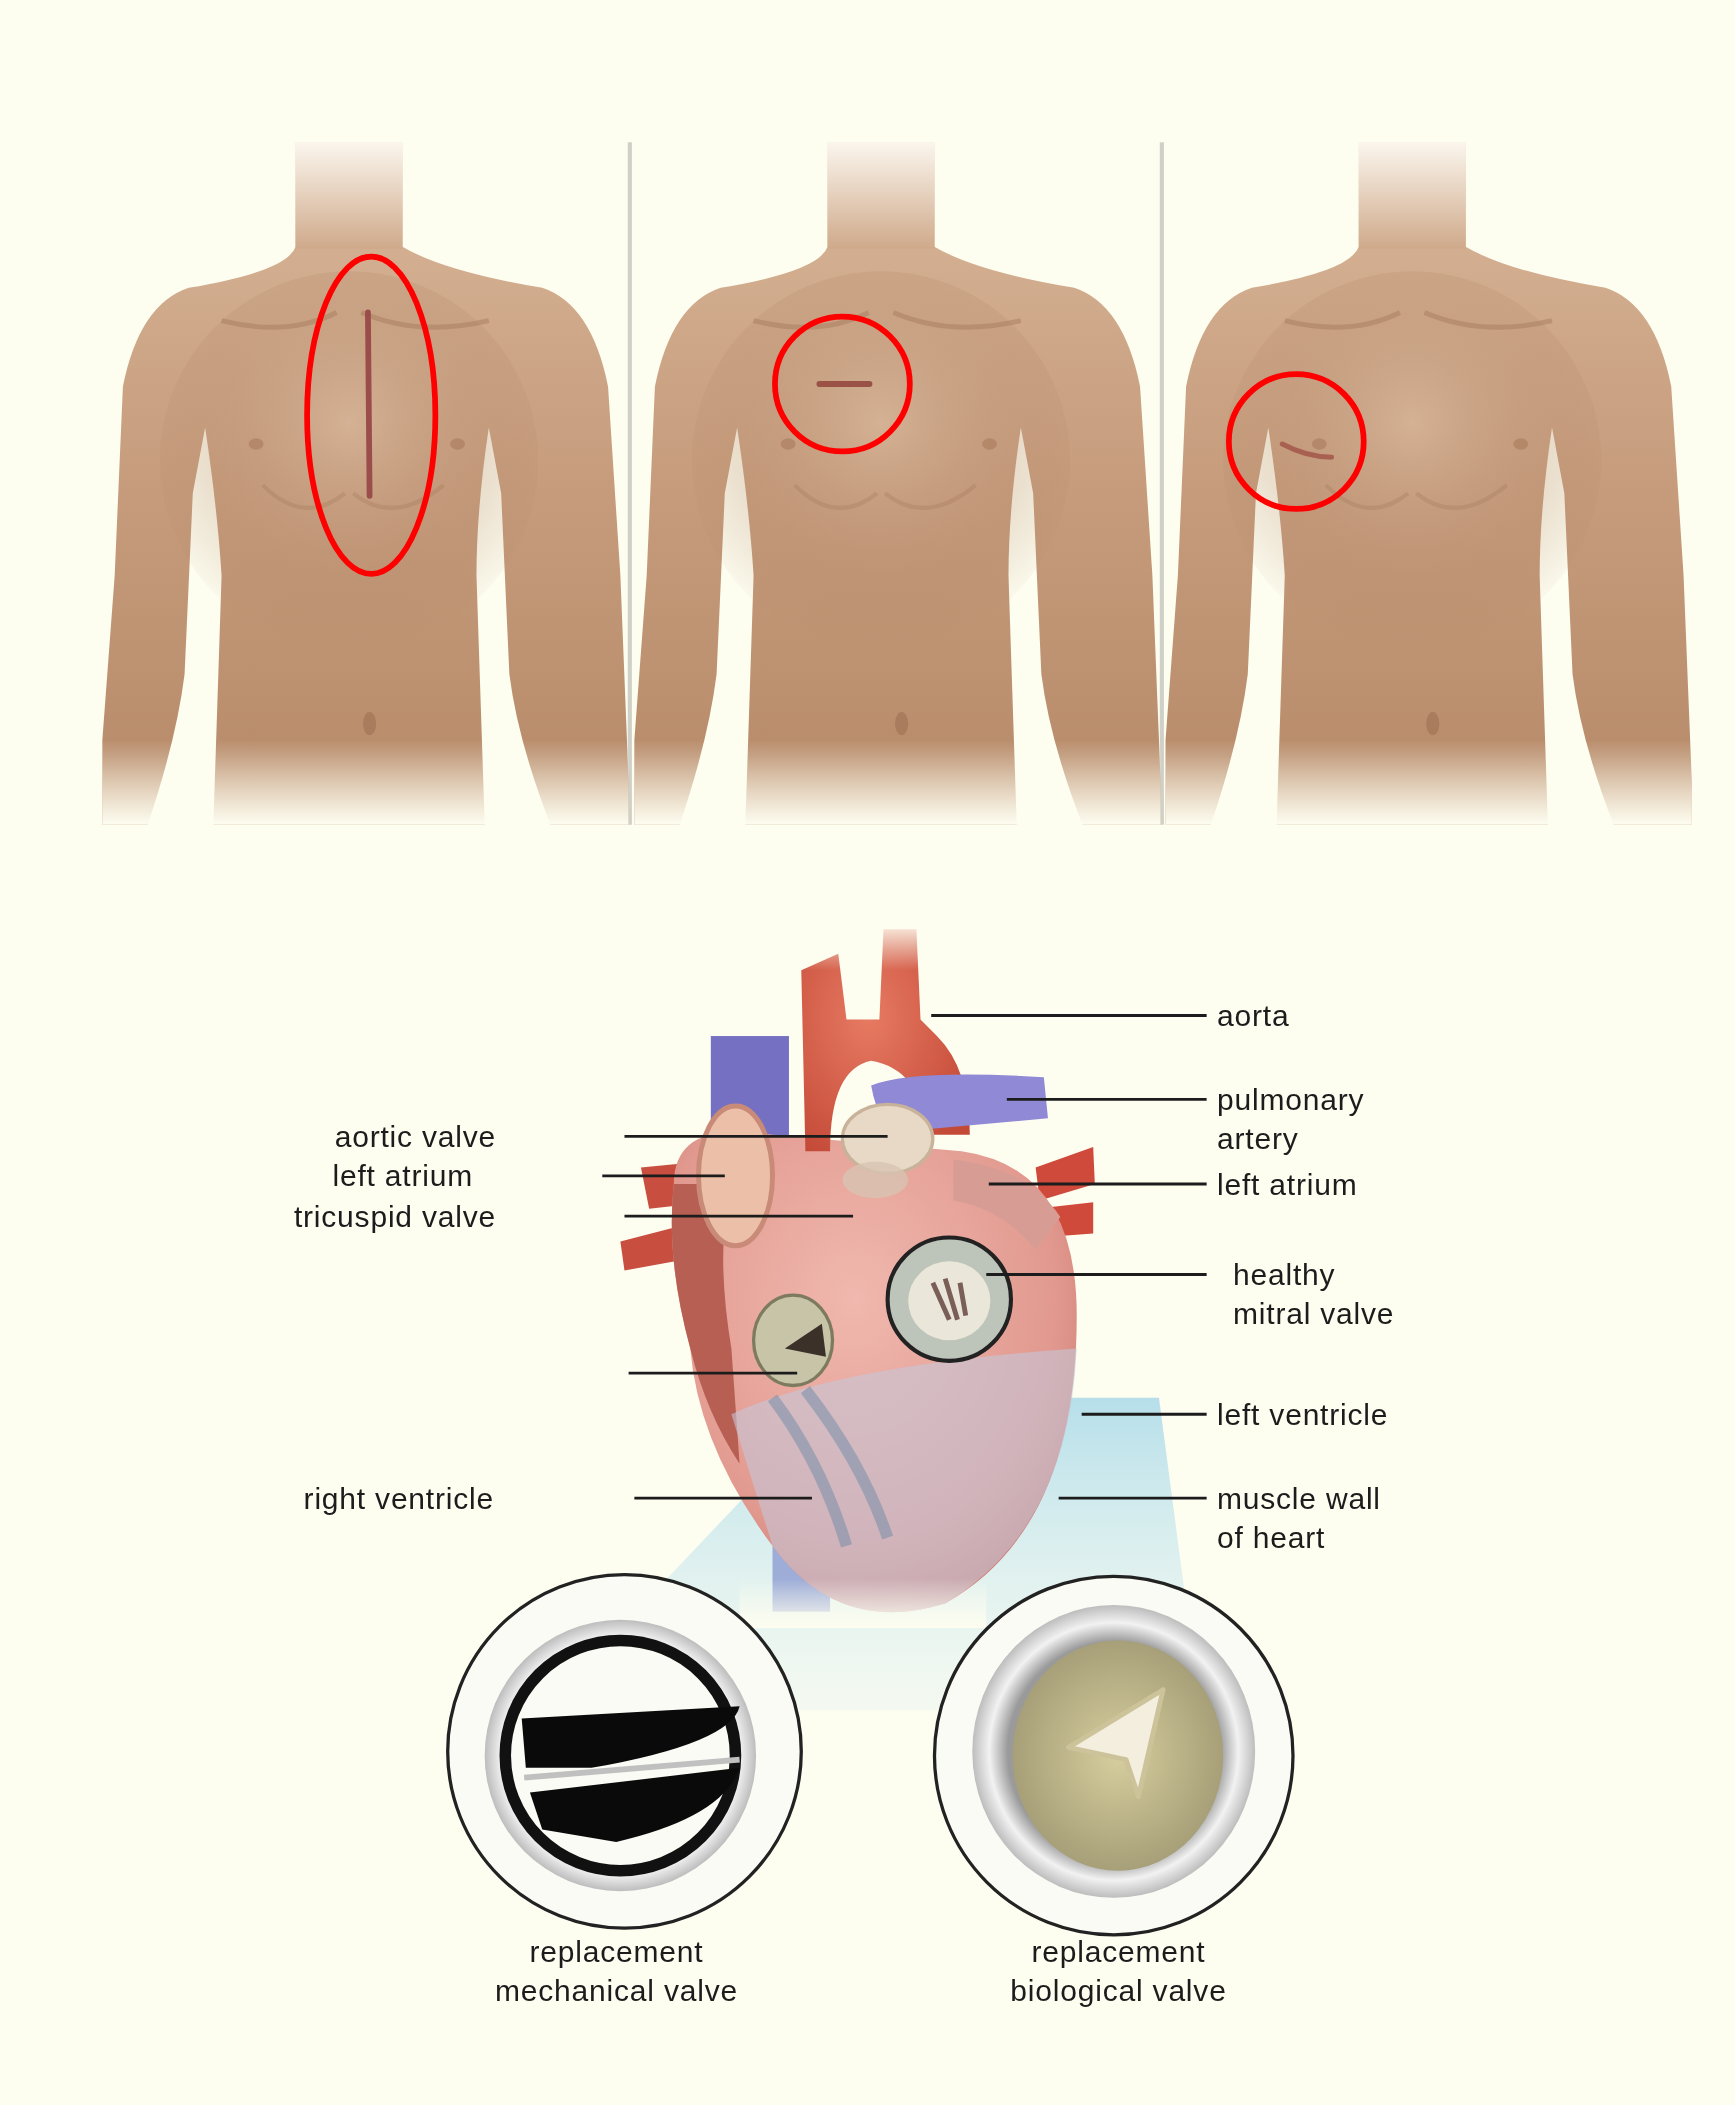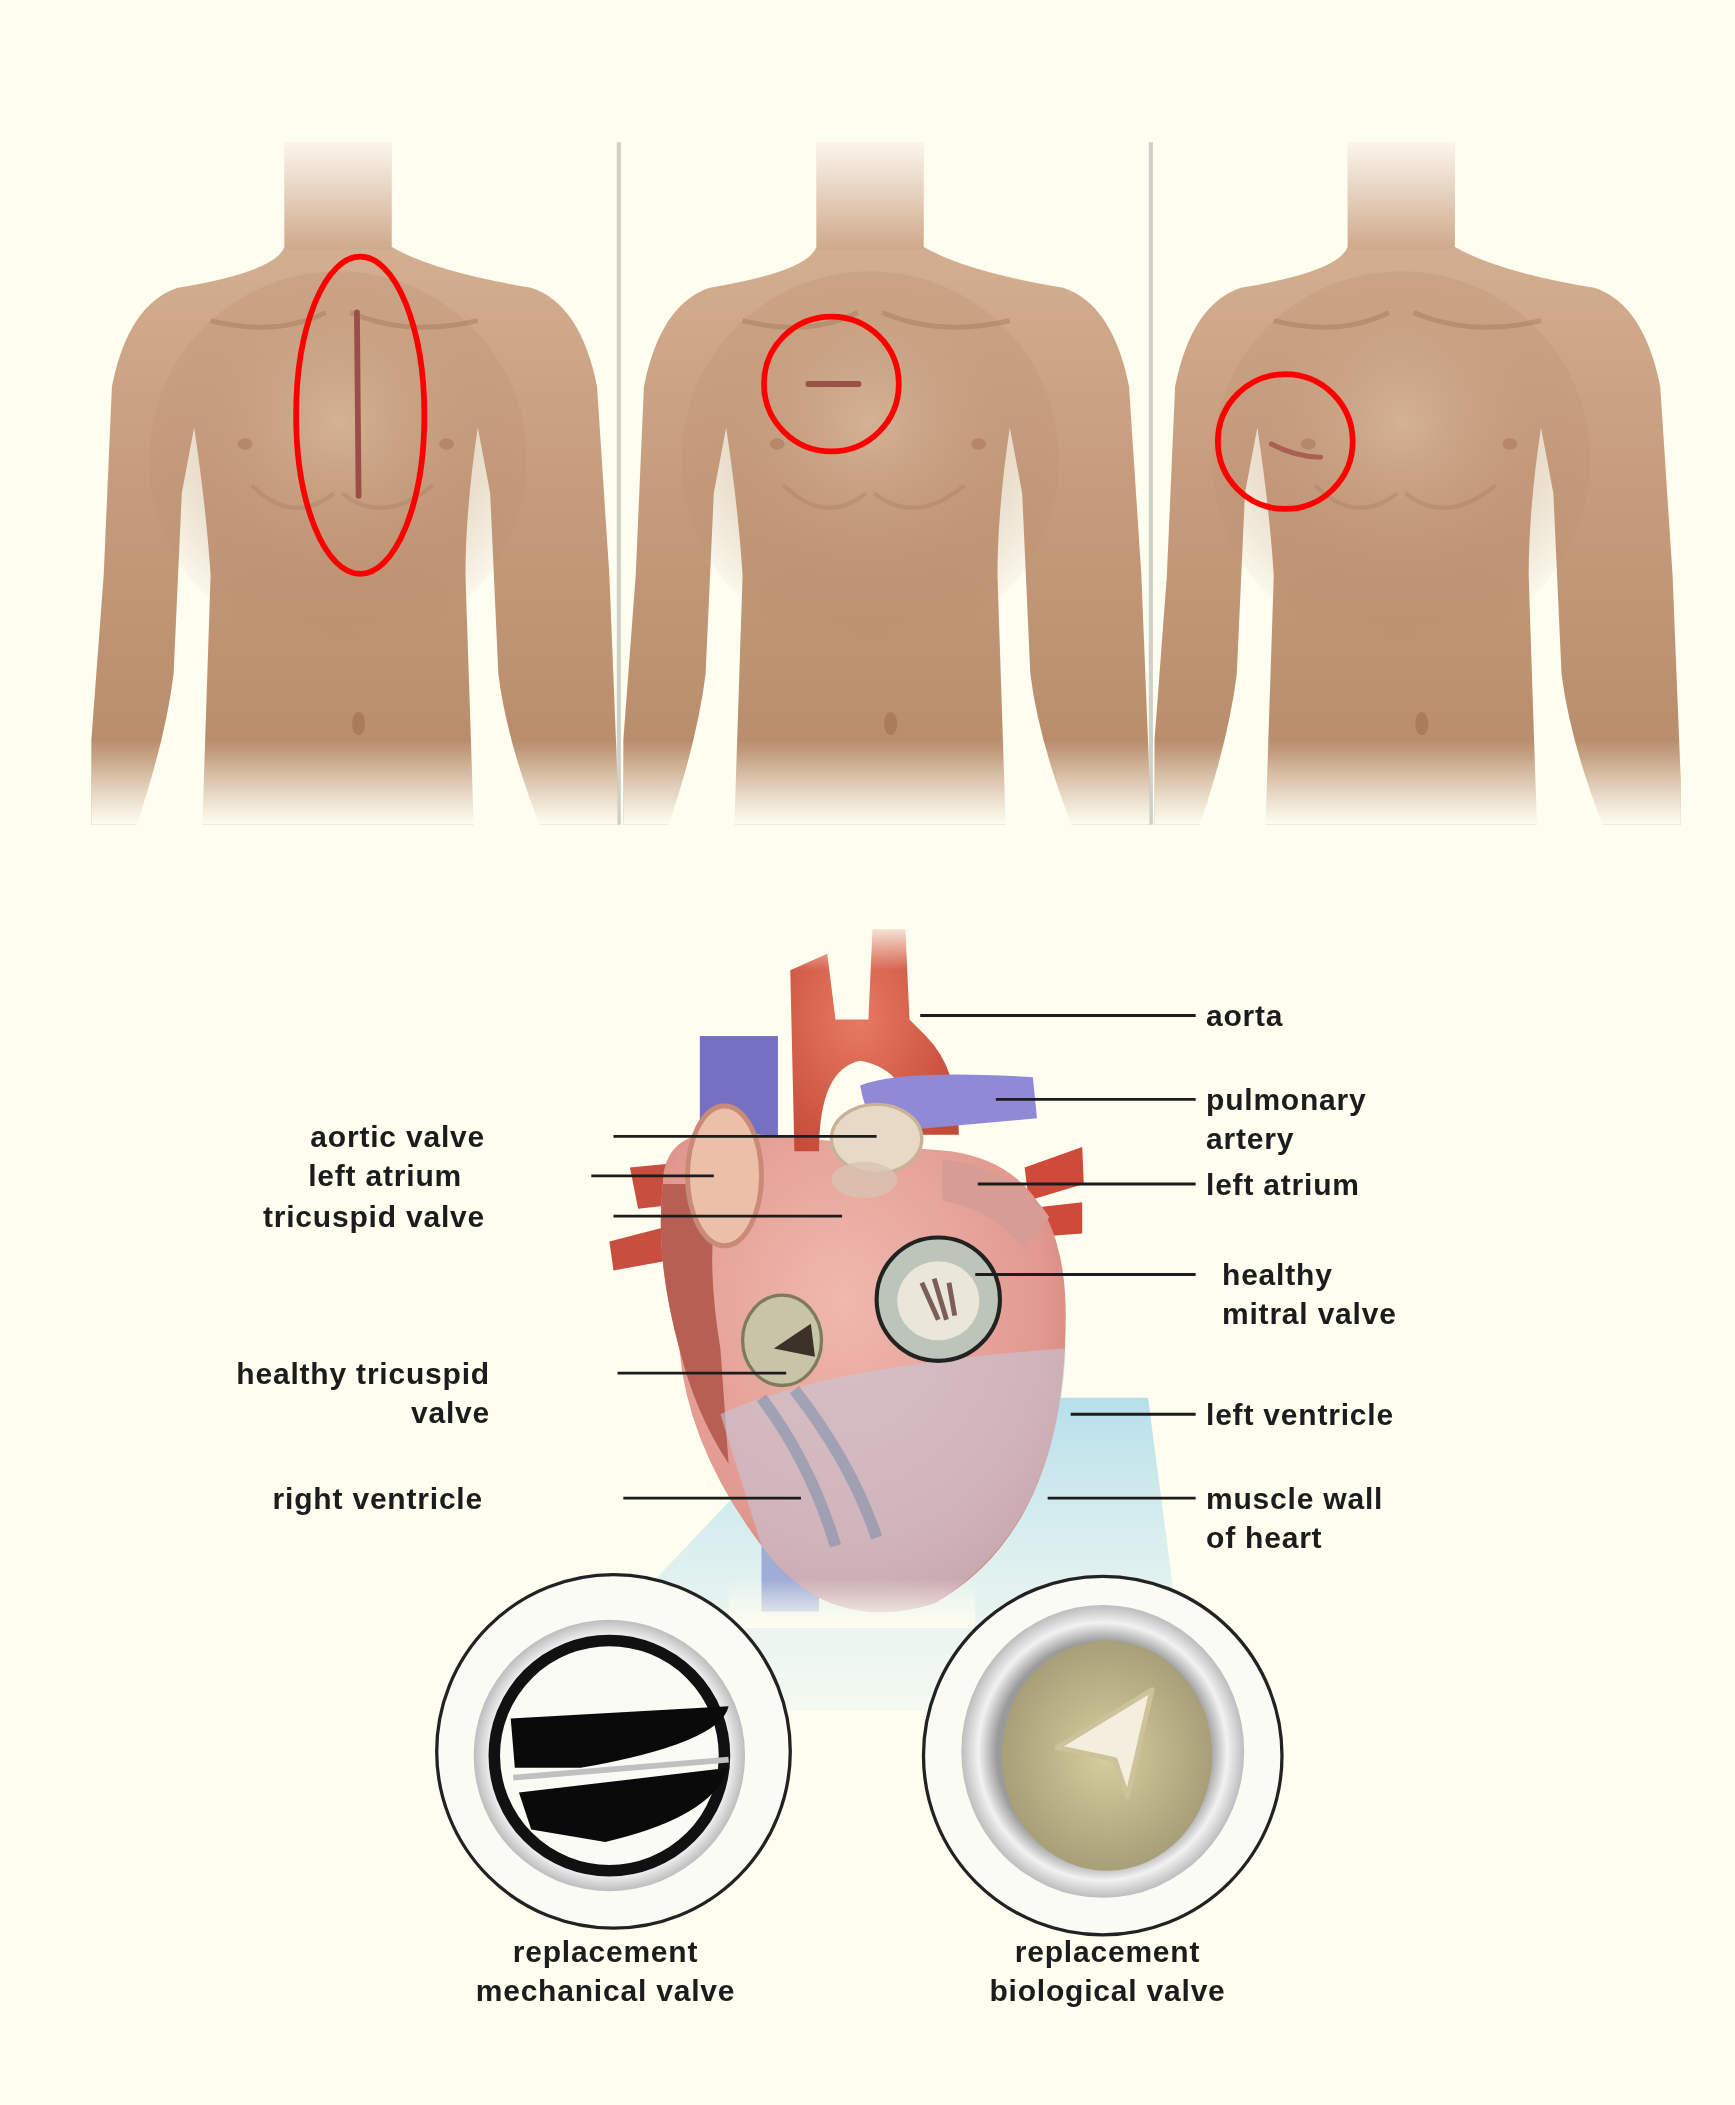--- a/index.html
+++ b/index.html
@@ -1,20 +1,20 @@
 <!DOCTYPE html>
 <html style="font-size:13px"><head>
 <meta charset="utf-8">
 <style>
   html, body { margin:0; padding:0; }
   body {
     width:1735px; height:2105px; background:#fdfdf0; position:relative; overflow:hidden;
     font-family:"Liberation Sans", sans-serif;
   }
-  .stage { position:absolute; left:5px; top:0; width:1613px; height:2105px;font-weight:bold; }
+  .stage { position:absolute; left:16px; top:0; width:1613px; height:2105px; }
   svg.art { position:absolute; left:0; top:0; width:1735px; height:2105px; }
   .label {
     position:absolute; font-size:30px; line-height:39px; color:#1c1c1c;
     letter-spacing:0.8px; white-space:nowrap;
   }
   .label.right { text-align:right; }
   .label.center { text-align:center; }
 </style>
 </head>
 <body>
@@ -197,24 +197,20 @@
 
 <div class="label right" style="right:1133px; top:1117px;margin-left:33px;">
   <span>aortic valve</span>
 </div>
 <div class="label right" style="right:1156px; top:1156px;">
   <span>left atrium</span>
 </div>
 <div class="label right" style="right:1133px; top:1197px;">
   <span>tricuspid valve</span>
 </div>
-<div class="label right" style="right:1128px; top:1354px;">
-  <div>healthy tricuspid</div>
-  <div>valve</div>
-</div>
 <div class="label right" style="right:1135px; top:1479px;">
   <span>right ventricle</span>
 </div>
 
 <div class="label center" style="left:436px; width:329px; top:1932px;">
   <div>replacement</div>
   <div>mechanical valve</div>
 </div>
 <div class="label center" style="left:938px; width:329px; top:1932px;">
   <div>replacement</div>

